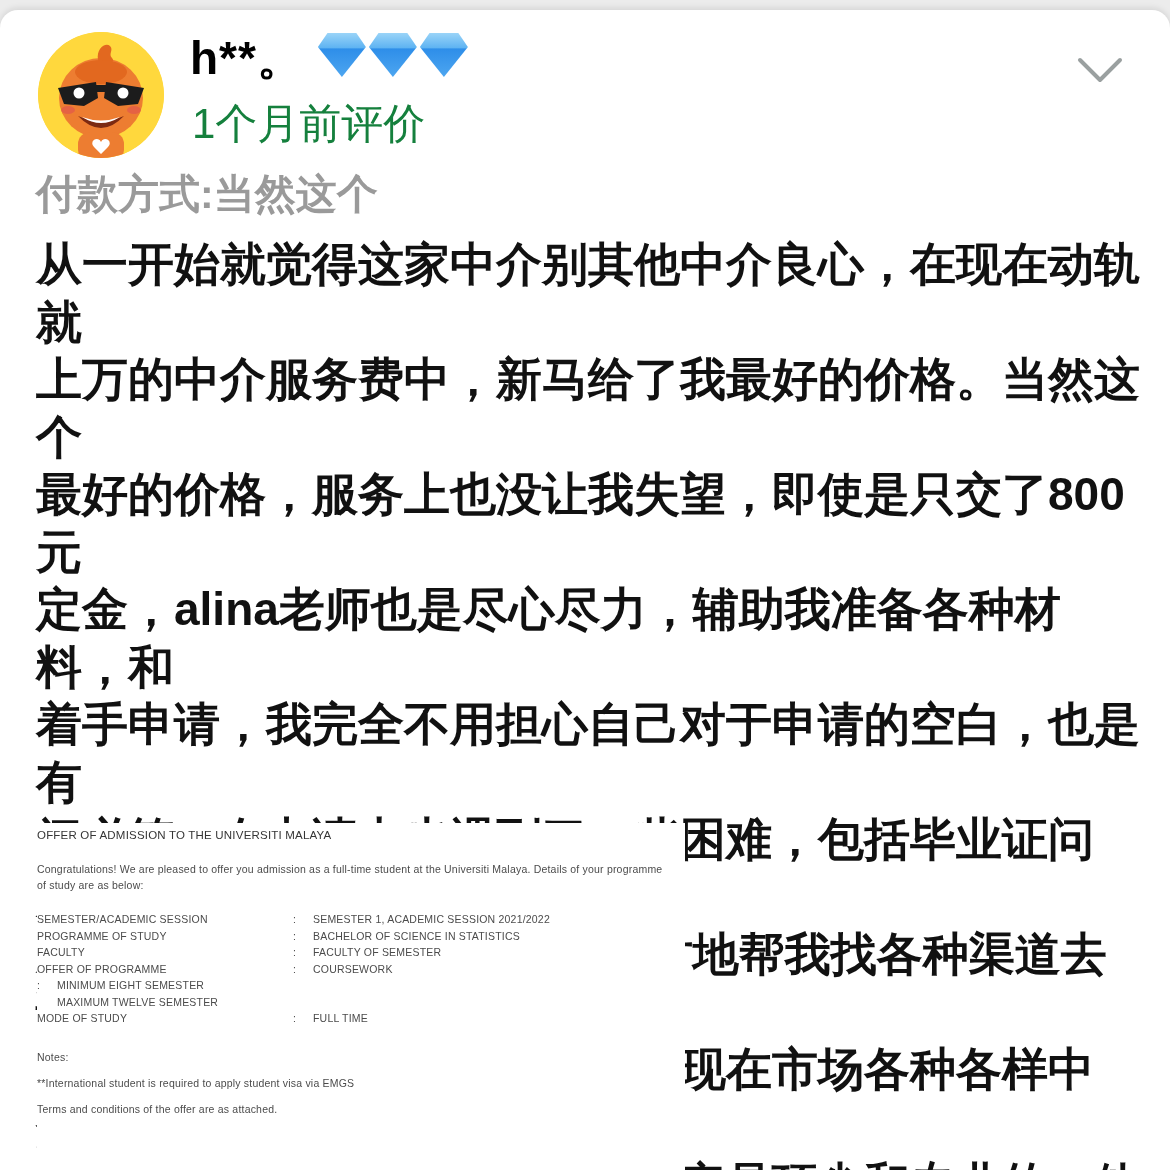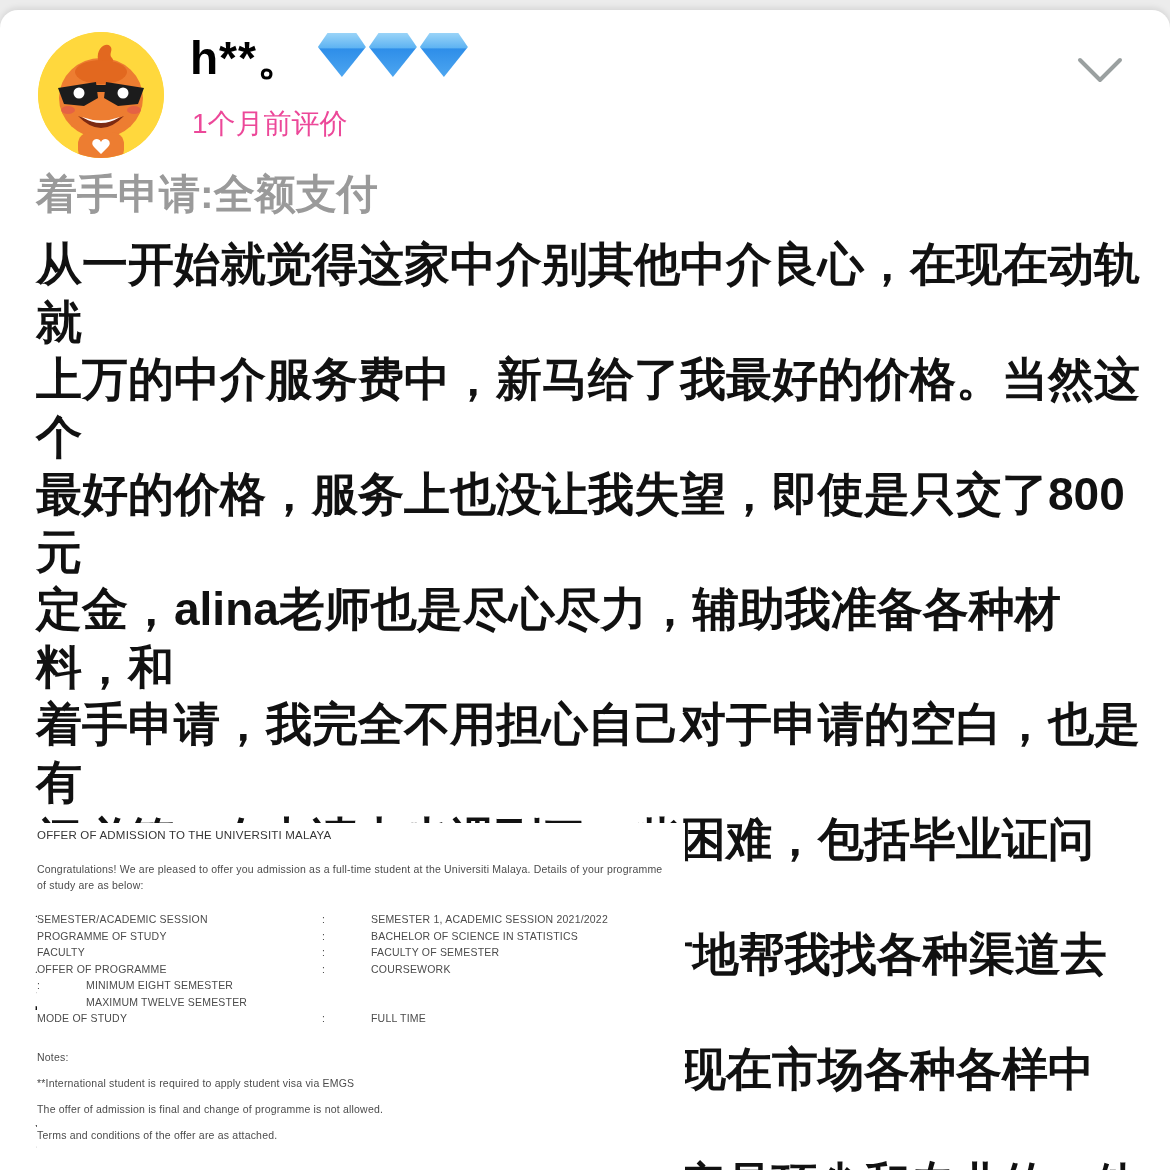--- a/index.html
+++ b/index.html
@@ -22,41 +22,41 @@
     overflow:hidden;background:#ffd83d;
   }
   .name-row{position:absolute;left:152px;top:10px;display:flex;align-items:center;}
   .username{font-size:46px;font-weight:700;color:#000;letter-spacing:1px;line-height:52px;}
   .badges{display:flex;align-items:center;margin-left:14px;margin-top:-6px;}
   .diamond{
     width:48px;height:44px;margin-right:3px;display:inline-block;
     background:linear-gradient(180deg,#9ad4f8 0%,#5eb3f2 34%,#2e8ee9 36%,#4da6f0 100%);
     clip-path:polygon(20% 0%, 80% 0%, 100% 32%, 50% 100%, 0% 32%);
   }
-  .time{position:absolute;left:154px;top:80px;font-size:28px;color:#ec4899;line-height:44px;}
+  .time{position:absolute;left:154px;top:80px;font-size:42px;color:#15803d;line-height:44px;}
   .collapse{position:absolute;right:6px;top:28px;width:56px;height:40px;cursor:pointer;}
 
   
   .payment{position:absolute;left:36px;top:158px;font-size:41px;font-weight:600;color:#9a9a9a;line-height:52px;}
   .review{
     position:absolute;left:36px;top:226px;width:1108px;
     font-size:46px;font-weight:600;color:#111;line-height:57.5px;
     white-space:pre-wrap;word-break:break-all;
   }
 
   
   .doc{
     position:absolute;left:37px;top:813px;width:648px;height:357px;
     background:#fff;color:#4b4b4b;filter:blur(0.3px);
     font-size:10.5px;line-height:16px;letter-spacing:.2px;
   }
   .doc-title{font-weight:400;color:#353535;font-size:11.5px;margin:4px 0 18px 0;}
   .doc-intro{margin:5px 0 18px 0;width:630px;}
   .doc-table{margin:0 0 22px 0;}
-  .doc-row{display:flex;line-height:16.5px;gap:29px;}
+  .doc-row{display:flex;line-height:16.5px;}
   .doc-row .lbl{width:256px;flex:none;}
   .doc-row .colon{width:20px;flex:none;}
   .doc-row .val{white-space:pre-line;}
   .doc-notes p{margin:0 4px 10px 0;}
 </style>
 </head>
 <body>
 
 <div class="card">
 
@@ -94,21 +94,21 @@
         </span>
     </div>
     <div class="time">1个月前评价</div>
     <div class="collapse">
       <svg width="56" height="40" viewBox="0 0 56 40">
         <polyline points="8,10 28,30 48,10" fill="none" stroke="#9aa0a0" stroke-width="4" stroke-linecap="round" stroke-linejoin="round"></polyline>
       </svg>
     </div>
   </div>
 
-  <div class="payment">着手申请:全额支付</div>
+  <div class="payment">付款方式:当然这个</div>
 
   <div class="review"><span>从一开始就觉得这家中介别其他中介良心，在现在动轨就
 上万的中介服务费中，新马给了我最好的价格。当然这个
 最好的价格，服务上也没让我失望，即使是只交了800元
 定金，alina老师也是尽心尽力，辅助我准备各种材料，和
 着手申请，我完全不用担心自己对于申请的空白，也是有
 问必答。在申请中也遇到了一些困难，包括毕业证问题，
 成绩公证问题，alina老师都及时地帮我找各种渠道去询
 问，最后解决。最后，我想说在现在市场各种各样中介，
 在马来西亚学校的申请，新马一定是顶尖和专业的。他们
@@ -145,19 +145,18 @@
         </div>
         <div class="doc-row">
           <span class="lbl">MODE OF STUDY</span>
           <span class="colon">:</span>
           <span class="val">FULL TIME</span>
         </div>
       </div>
     <div class="doc-notes">
         <p>Notes:</p>
         <p>**International student is required to apply student visa via EMGS</p>
-        <p>The offer of admission is final and change of programme is not allowed.</p>
         <p>Terms and conditions of the offer are as attached.</p>
       </div>
 
   </div>
 
 </div>
 
 </body></html>

